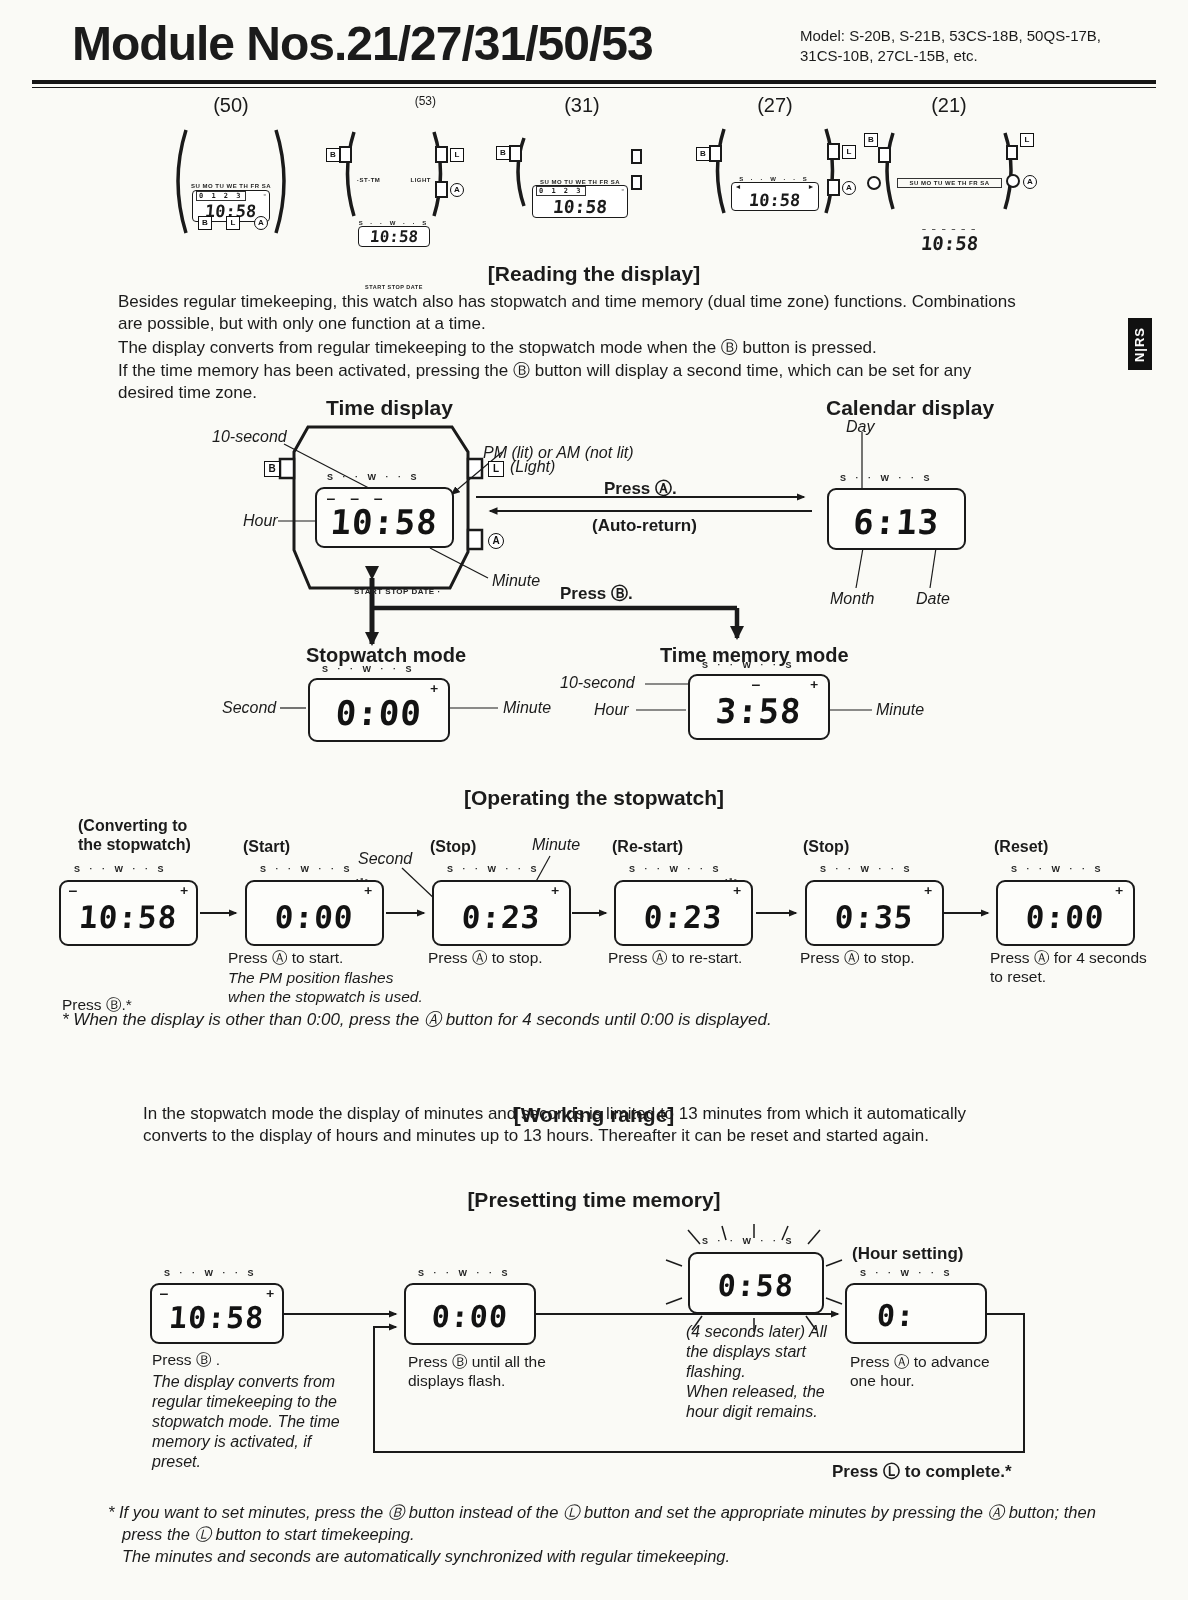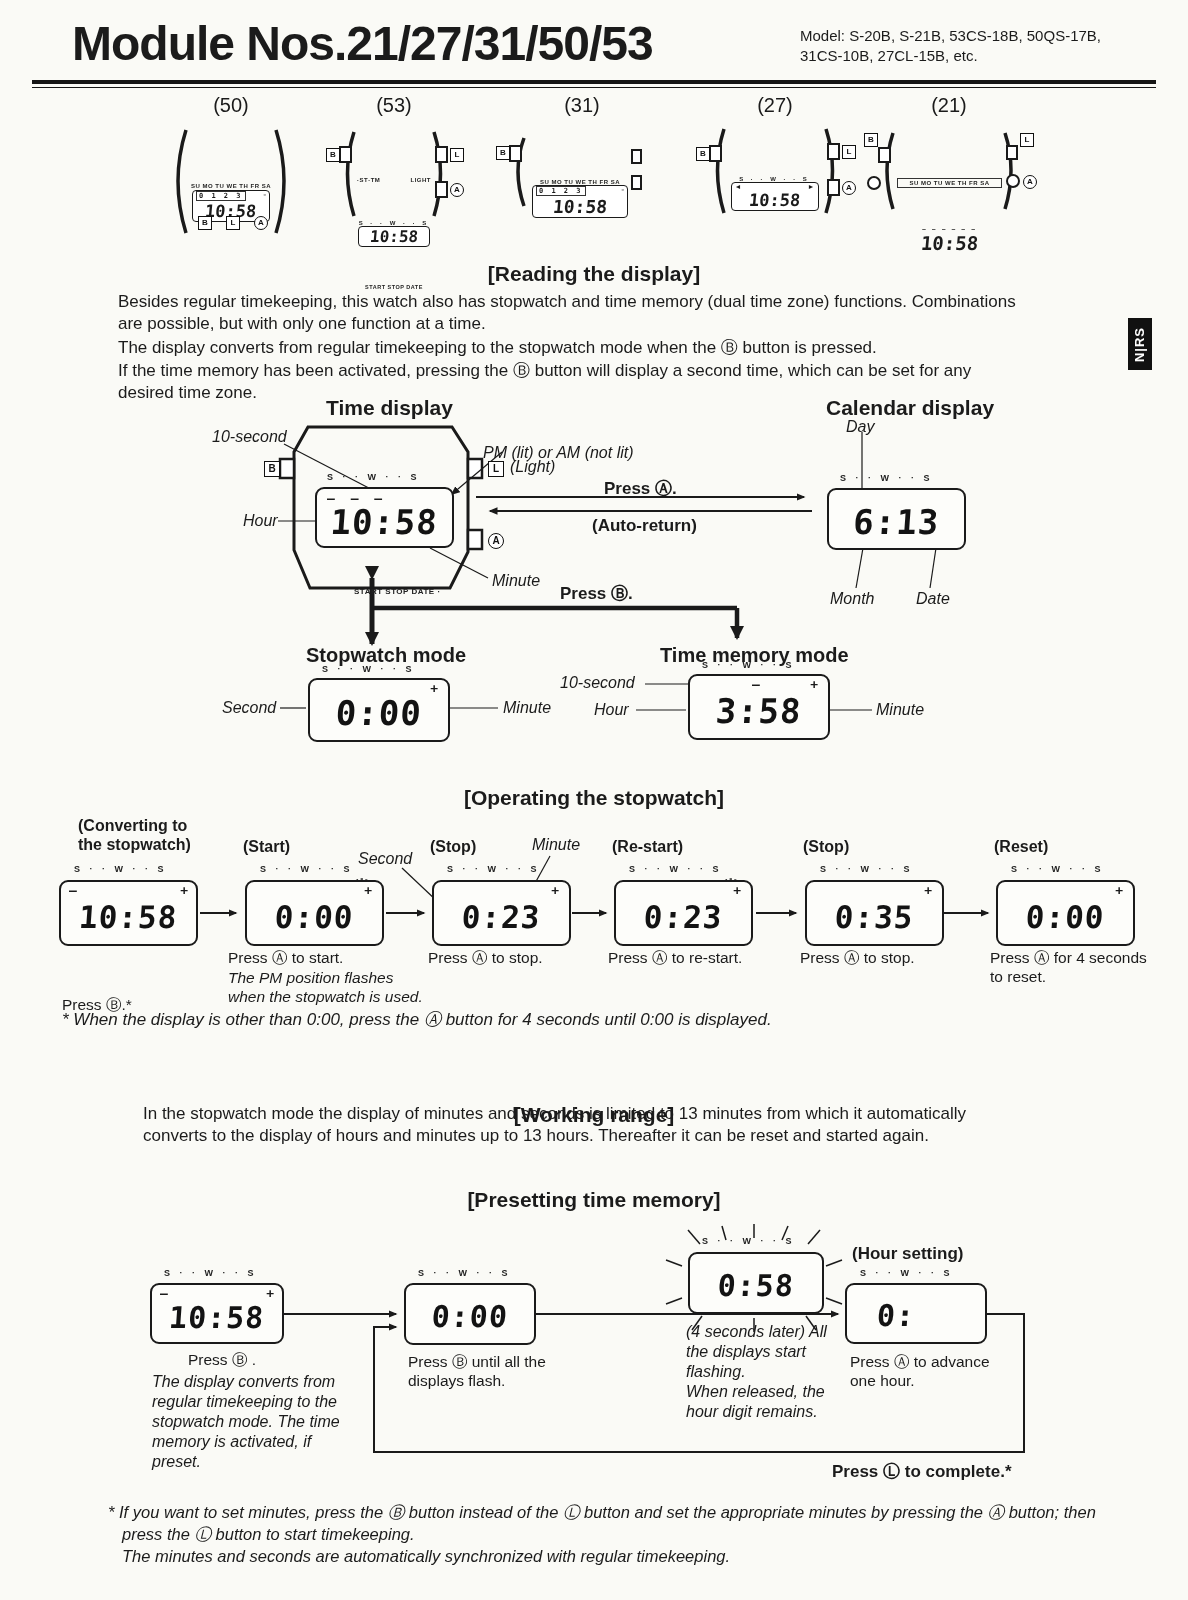--- a/index.html
+++ b/index.html
@@ -163,21 +163,21 @@
         <span class="boxes">0 1 2 3</span>
         <span>▫</span>
       </div>
       <div class="minidig" style="font-size:17px;">10:58</div>
     </div>
   </div>
   <span class="btn s abs" style="left:198px;top:216px;">B</span>
   <span class="btn s abs" style="left:226px;top:216px;">L</span>
   <span class="btn s c abs" style="left:254px;top:216px;">A</span>
 
-  <div class="abs" style="left:352px;top:94px;width:84px;text-align:center;font-size:20px;">(53)</div>
+  <div class="abs" style="left:352px;top:94px;width:84px;text-align:right;font-size:12px;">(53)</div>
   <span class="btn s abs" style="left:326px;top:148px;">B</span>
   <span class="btn s abs" style="left:450px;top:148px;">L</span>
   <span class="btn s c abs" style="left:450px;top:183px;">A</span>
   <div class="face" style="left:357px;top:140px;width:74px;">
     <div style="display:flex;justify-content:space-between;" class="facetxt">
       <span>·ST·TM</span>
       <span>LIGHT</span>
     </div>
     <div class="facetxt" style="letter-spacing:3px;">S · · W · · S</div>
     <div class="minilcd" style="width:64px;"><div class="minidig" style="font-size:16px;">10:58</div></div>
@@ -341,21 +341,21 @@
 converts to the display of hours and minutes up to 13 hours. Thereafter it can be reset and started again.</div>
 
   <div class="abs sec ctr" style="top:1188px;">[Presetting time memory]</div>
 
   <div class="abs dayrow" style="left:164px;top:1268px;">S · · W · · S</div>
   <div class="lcd" style="left:150px;top:1283px;width:130px;height:57px;">
     <span class="mark" style="left:8px;top:1px;">–</span>
     <span class="mark" style="right:8px;top:1px;">+</span>
     <div class="digits" style="font-size:30px;padding-top:8px;">10:58</div>
   </div>
-  <div class="abs cap" style="left:152px;top:1350px;margin-left:36px;">Press Ⓑ .</div>
+  <div class="abs cap" style="left:152px;top:1350px;">Press Ⓑ .</div>
   <div class="abs cap i pre" style="left:152px;top:1372px;font-size:16px;">The display converts from
 regular timekeeping to the
 stopwatch mode. The time
 memory is activated, if
 preset.</div>
 
   <div class="abs dayrow" style="left:418px;top:1268px;">S · · W · · S</div>
   <div class="lcd" style="left:404px;top:1283px;width:128px;height:58px;">
     <div class="digits" style="font-size:30px;padding-top:4px;">0:00</div>
   </div>

